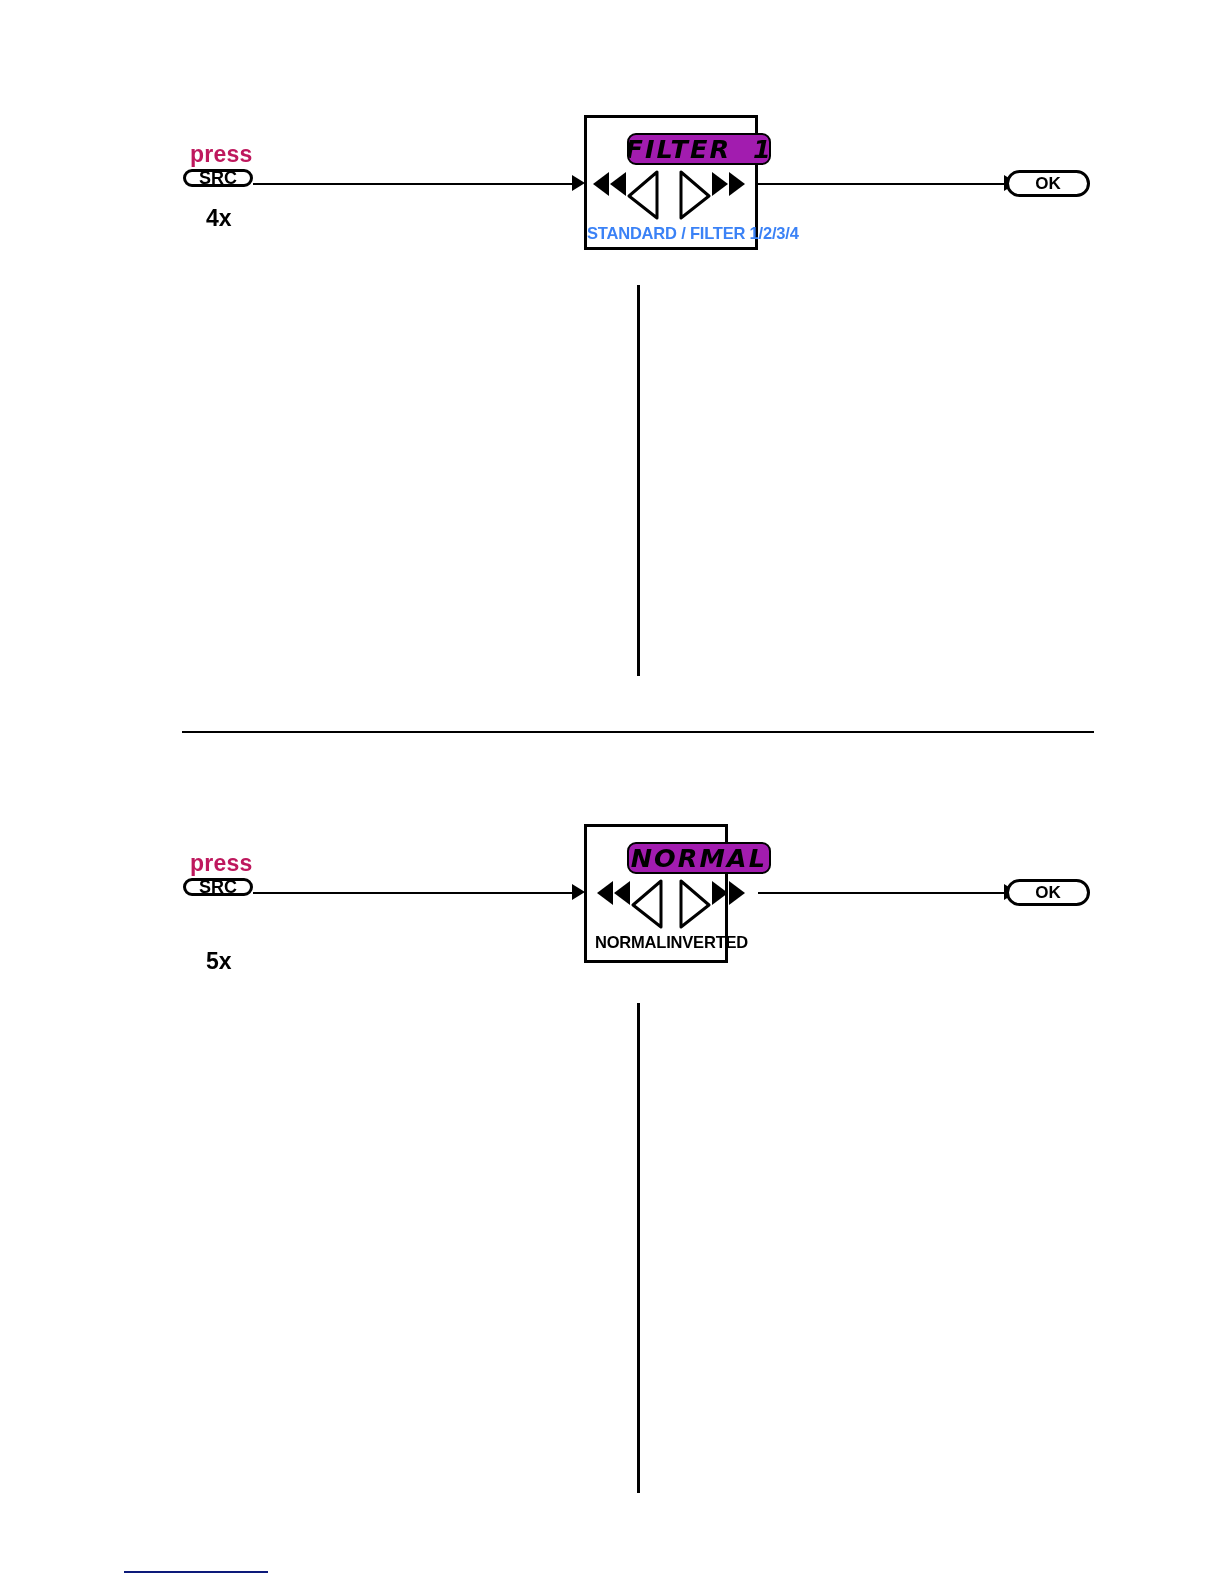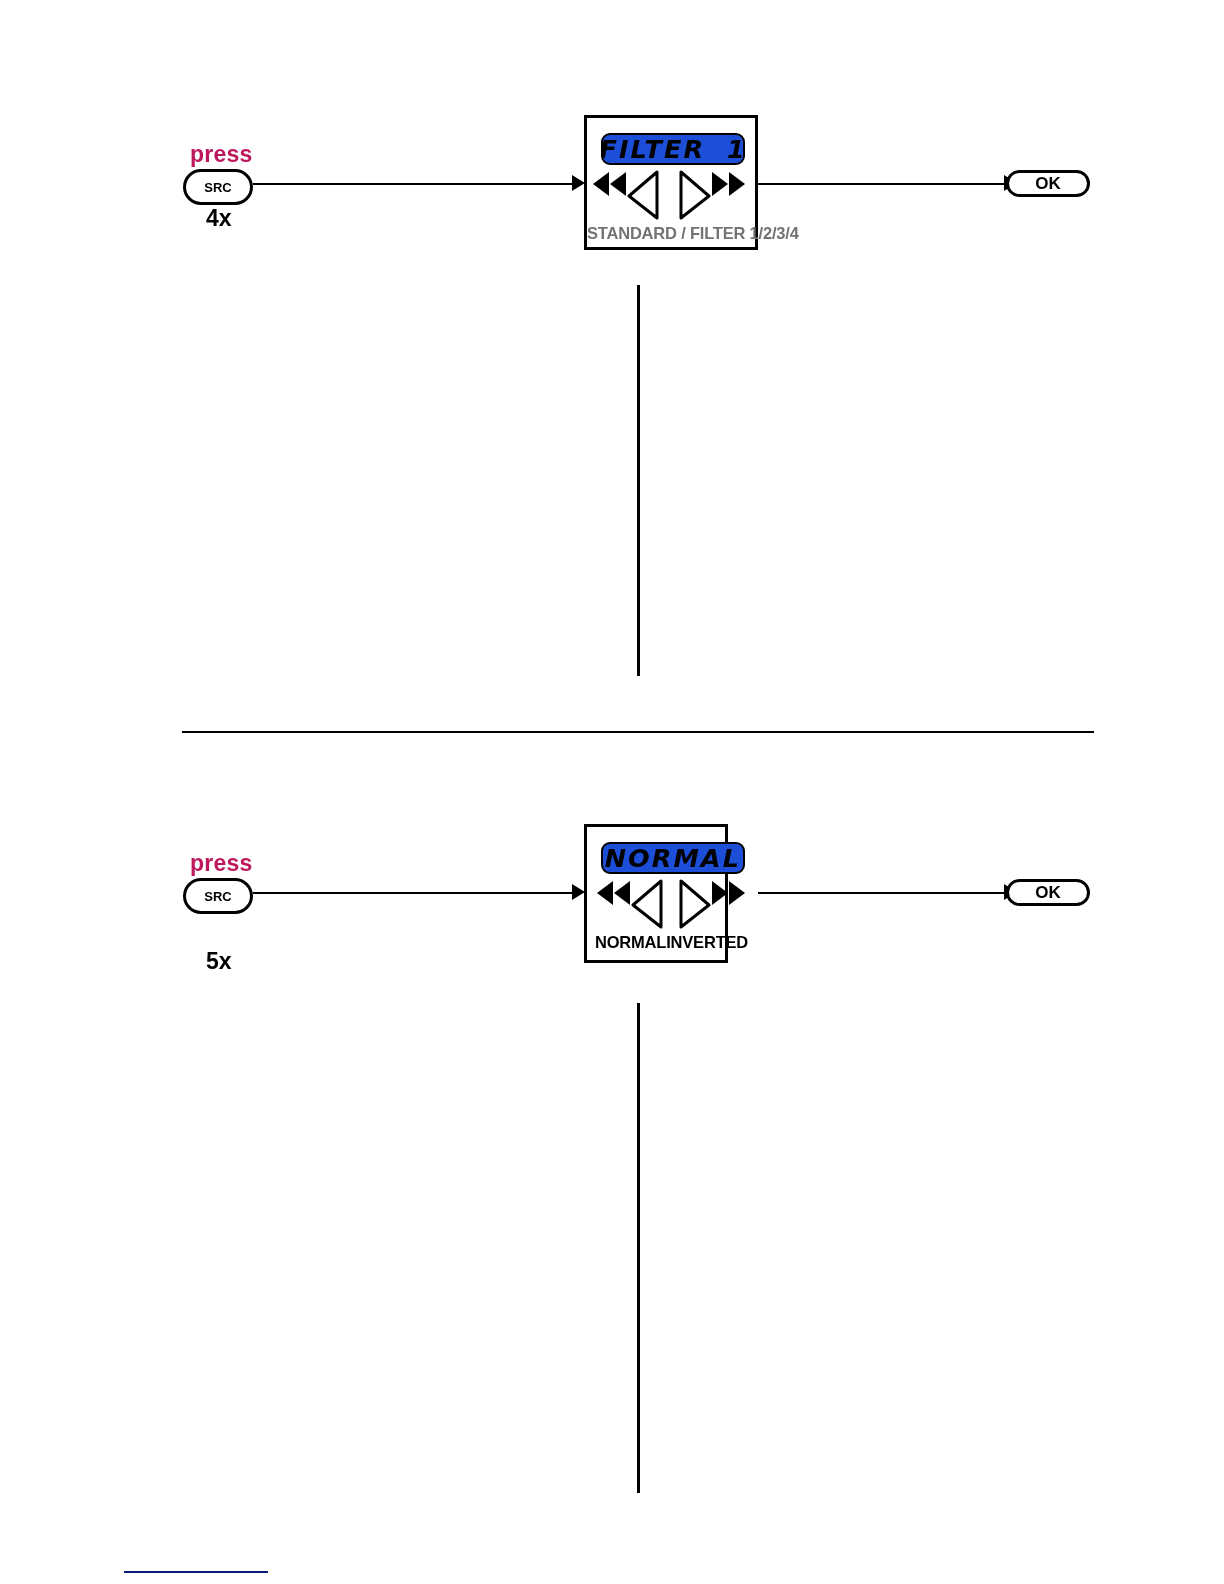--- a/index.html
+++ b/index.html
@@ -51,22 +51,22 @@
     background: #fff;
     display: flex;
     align-items: center;
     justify-content: center;
     font-weight: bold;
     color: #000;
     line-height: 1;
   }
   .pill.src {
     width: 70px;
-    height: 36px;
-    font-size: 13px;
+    height: 18px;
+    font-size: 18px;
     text-align: center;
   }
   .pill.ok {
     width: 84px;
     height: 27px;
     font-size: 17px;
   }
 
   
   .hline {
@@ -104,25 +104,26 @@
     position: absolute;
     box-sizing: border-box;
     border: 3px solid #000;
     background: #fff;
   }
   .lcd {
     position: absolute;
     box-sizing: border-box;
     border: 2.5px solid #000;
     border-radius: 9px;
-    background: #1d4ed8;
+    background: #a21caf;
     display: flex;
     align-items: center;
     justify-content: center;
     overflow: hidden;
+    margin-left: 26px;
   }
   .lcd-text {
     font-family: "DejaVu Sans", sans-serif;
     font-style: italic;
     font-weight: 600;
     font-size: 25px;
     letter-spacing: 2px;
     color: #000;
     white-space: pre;
     transform: scaleX(1.02);
@@ -148,21 +149,21 @@
   }
   .tri-hollow {
     display: block;
   }
 
   
   .panel-caption {
     position: absolute;
     font-size: 16.5px;
     font-weight: bold;
-    color: #737373;
+    color: #3b82f6;
     white-space: nowrap;
     letter-spacing: -0.2px;
     text-align: right;
   }
   .caption-split {
     position: absolute;
     display: flex;
     justify-content: space-between;
     font-size: 16.5px;
     font-weight: bold;

